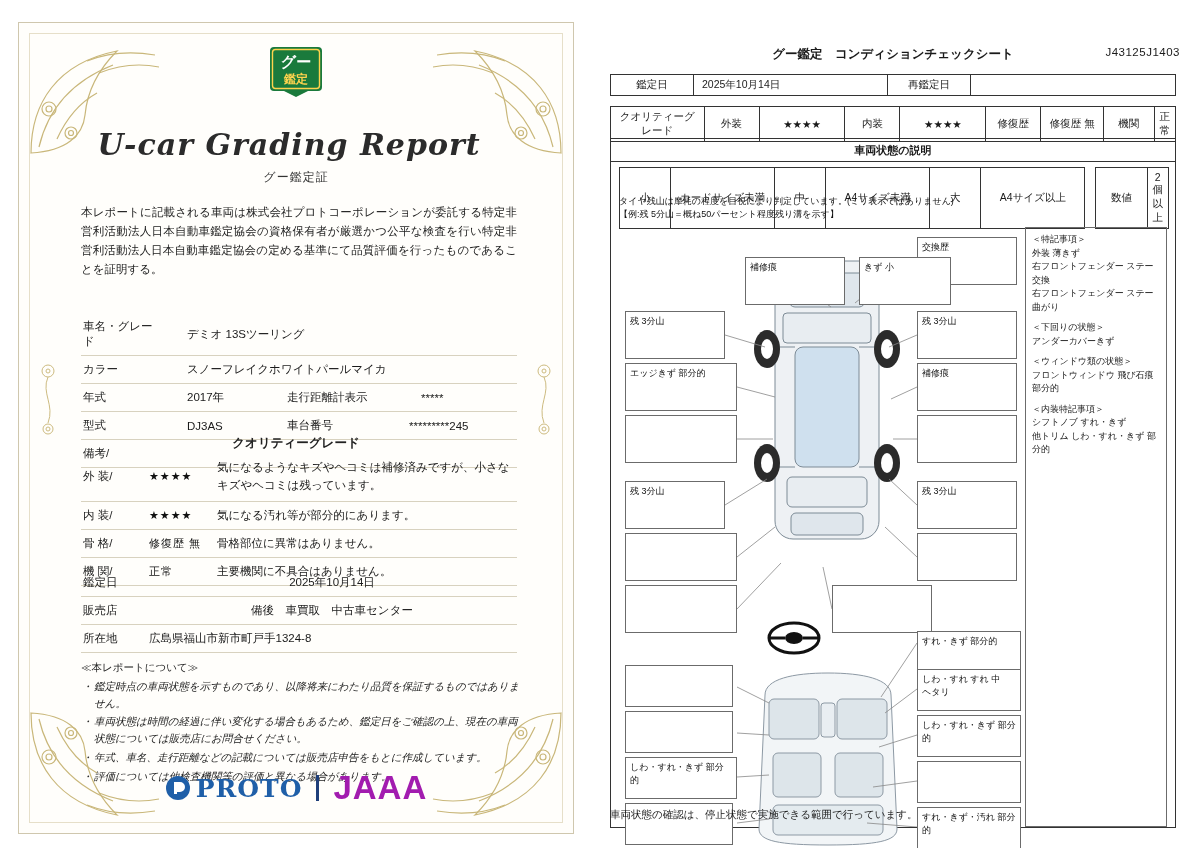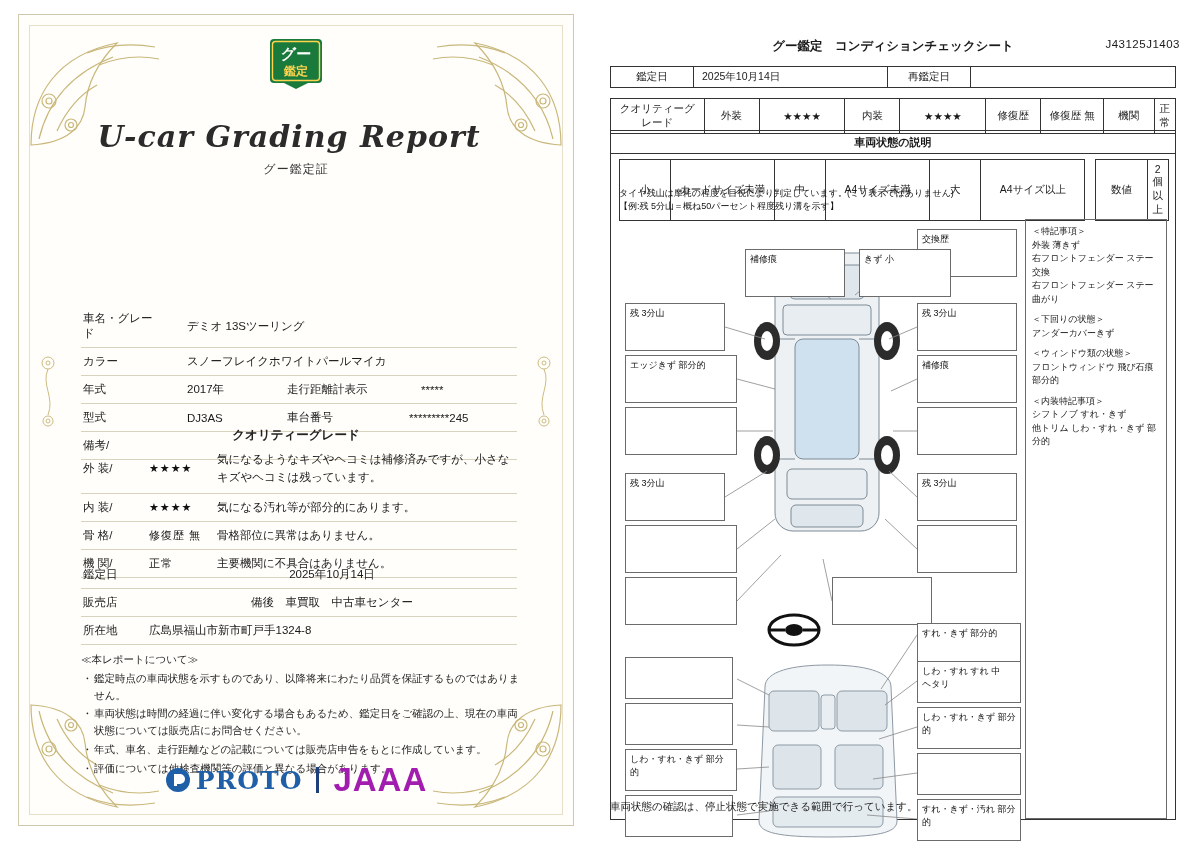--- a/index.html
+++ b/index.html
@@ -4,21 +4,21 @@
 <style>
   html,body{margin:0;padding:0;}
   body{
     width:1200px;height:848px;
     background:#ffffff;
     font-family:"Liberation Sans", sans-serif;
     color:#1a1a1a;
     position:relative;
     overflow:hidden;
   }
-  .page{position:absolute;inset:0;}
+  .page{position:absolute;inset:0;margin-top:8px;}
 
   
   .cert{
     position:absolute;left:18px;top:14px;width:556px;height:812px;
     border:1px solid #cfc7ae;
     background:#fffefb;
     box-sizing:border-box;
   }
   .cert-inner{position:absolute;inset:10px;border:1px solid #e6dfc9;}
   
@@ -56,21 +56,21 @@
   .rowtbl table{width:100%;border-collapse:collapse;font-size:11.5px;}
   .rowtbl td{padding:6px 2px;border-bottom:1px solid #d8d2bf;vertical-align:middle;}
   .lbl{width:78px;color:#222;}
   .lbl-w{width:62px;}
   .stars{color:#111;letter-spacing:1px;font-size:11px;}
   .note{
     position:absolute;left:62px;right:50px;
     font-size:10.5px;line-height:1.6;color:#222;
   }
   .note .hd{margin-bottom:2px;}
-  .note ul{margin:0;padding-left:13px;list-style:none;}
+  .note ul{margin:0;padding-left:13px;list-style:none;font-style:italic;}
   .note li{position:relative;margin-bottom:2px;}
   .note li:before{content:"・";position:absolute;left:-12px;}
   .brands{position:absolute;left:0;right:0;bottom:26px;display:flex;justify-content:center;align-items:center;gap:14px;}
   .proto{display:flex;align-items:center;gap:5px;}
   .proto-txt{font-family:"DejaVu Serif",serif;font-weight:bold;font-size:25px;color:#1f5fa8;letter-spacing:1px;}
   .jaaa-txt{font-family:Liberation Sans, sans-serif;font-weight:bold;font-size:33px;color:#a21caf;letter-spacing:1px;}
   .sep-bar{width:3px;height:26px;background:#1f3f7a;}
 
   
   .sheet{position:absolute;left:600px;top:14px;width:586px;height:812px;}
@@ -195,20 +195,21 @@
         <rect x="4" y="2" width="52" height="44" rx="4" fill="#1a7a3c"></rect>
         <rect x="6.5" y="4.5" width="47" height="39" rx="3" fill="none" stroke="#ffd34d" stroke-width="1.4"></rect>
         <text x="30" y="22" text-anchor="middle" font-family="DejaVu Sans, sans-serif" font-size="15" font-weight="bold" fill="#ffffff">グー</text>
         <text x="30" y="38" text-anchor="middle" font-family="DejaVu Sans, sans-serif" font-size="12" font-weight="bold" fill="#ffd34d">鑑定</text>
         <path d="M18 46 L30 52 L42 46 Z" fill="#1a7a3c"></path>
       </svg>
     </div>
 
     <div class="title-script">U-car Grading Report</div>
     <div class="title-sub">グー鑑定証</div>
+    <div class="lead">本レポートに記載される車両は株式会社プロトコーポレーションが委託する特定非営利活動法人日本自動車鑑定協会の資格保有者が厳選かつ公平な検査を行い特定非営利活動法人日本自動車鑑定協会の定める基準にて品質評価を行ったものであることを証明する。</div>
 
 
     <div class="rowtbl" style="top:290px;">
       <table>
         <tbody>
             <tr>
           <td class="lbl">車名・グレード</td>
           <td colspan="3" style="padding-left:24px;">デミオ 13Sツーリング</td>
         </tr>
         <tr>

